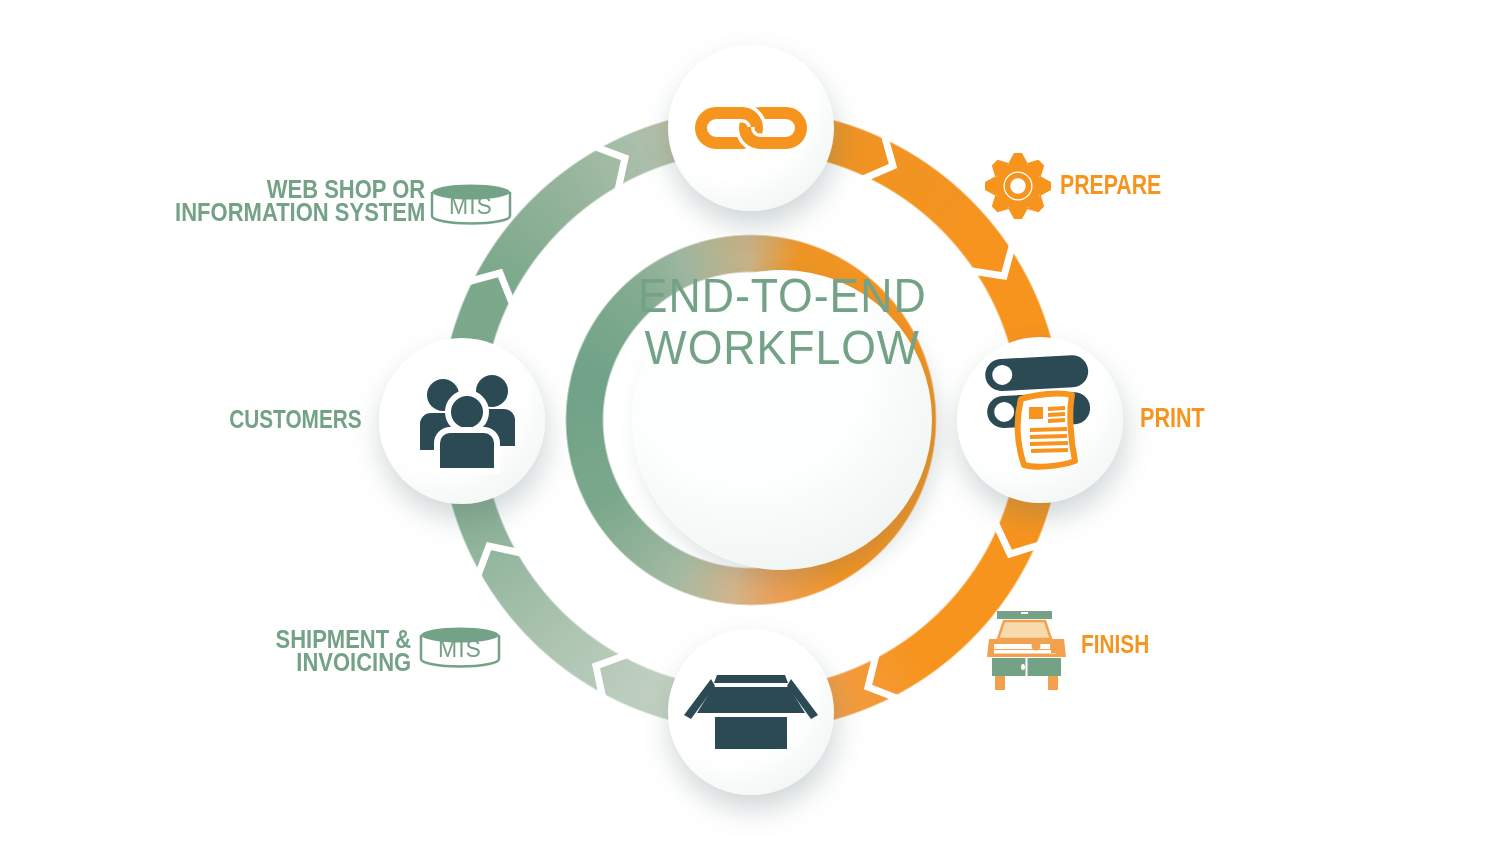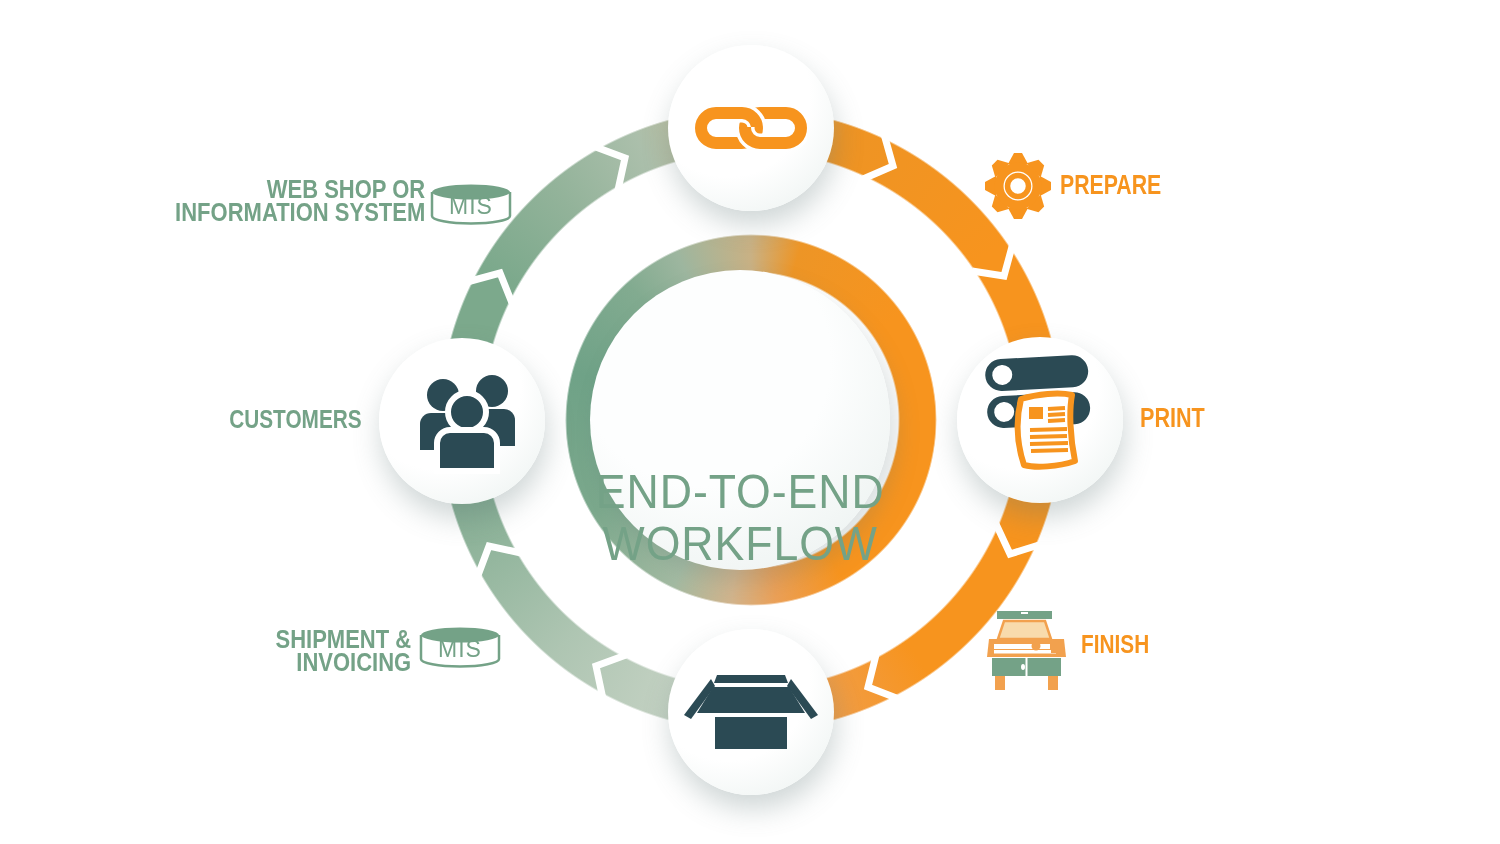--- a/index.html
+++ b/index.html
@@ -25,24 +25,24 @@
       #EBA057 172deg,#D2B48C 186deg,#A3BAA2 205deg,#7BA88C 240deg,
       #6FA287 285deg,#82AB90 318deg,#9DB69F 336deg,#C9B184 360deg);
     -webkit-mask:radial-gradient(circle,transparent 147px,#000 149px,#000 184px,transparent 186px);
             mask:radial-gradient(circle,transparent 147px,#000 149px,#000 184px,transparent 186px);
     z-index:3;}
 
   .arrows{position:absolute;left:0;top:0;z-index:2;}
   .arrows polyline{fill:none;stroke:#fff;stroke-width:7;}
 
   
-  .center-circle{position:absolute;left:590px;top:270px;width:300px;height:300px;border-radius:50%;
+  .center-circle{position:absolute;left:632px;top:270px;width:300px;height:300px;border-radius:50%;
     background:radial-gradient(circle at 38% 30%,#fdfefe 45%,#e8efed 100%);
     box-shadow:8px 12px 22px rgba(96,118,118,.22);z-index:4;
-    display:flex;align-items:flex-end;justify-content:center;}
+    display:flex;align-items:flex-start;justify-content:center;}
   .center-title{color:var(--green);font-size:48px;line-height:52px;letter-spacing:1px;
     text-align:center;transform:scaleX(.93);white-space:nowrap;}
 
   .node{position:absolute;width:166px;height:166px;border-radius:50%;
     background:radial-gradient(circle at 36% 30%,#ffffff 52%,#e9f0ee 100%);
     box-shadow:2px 14px 28px rgba(96,118,118,.30);z-index:5;}
   .node-top{left:668px;top:45px;}
   .node-right{left:957px;top:337px;}
   .node-bottom{left:668px;top:629px;}
   .node-left{left:379px;top:338px;}

